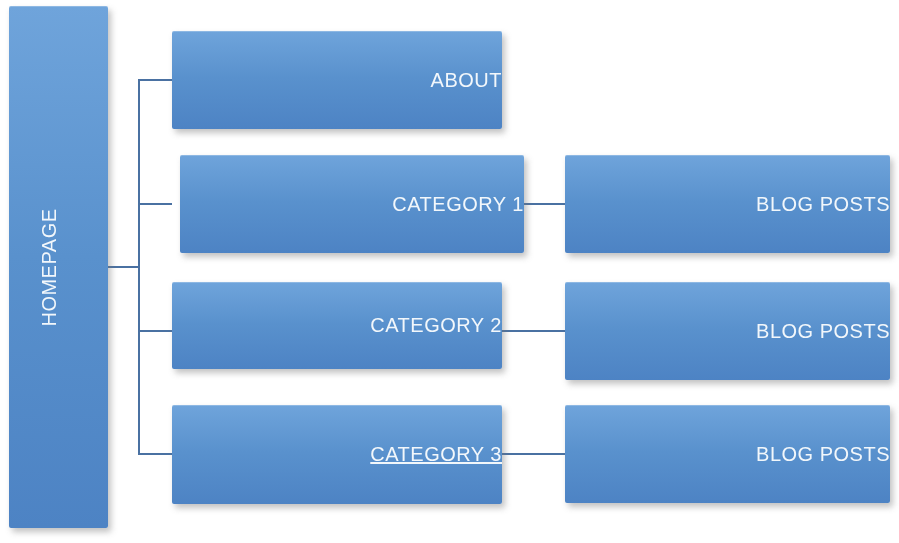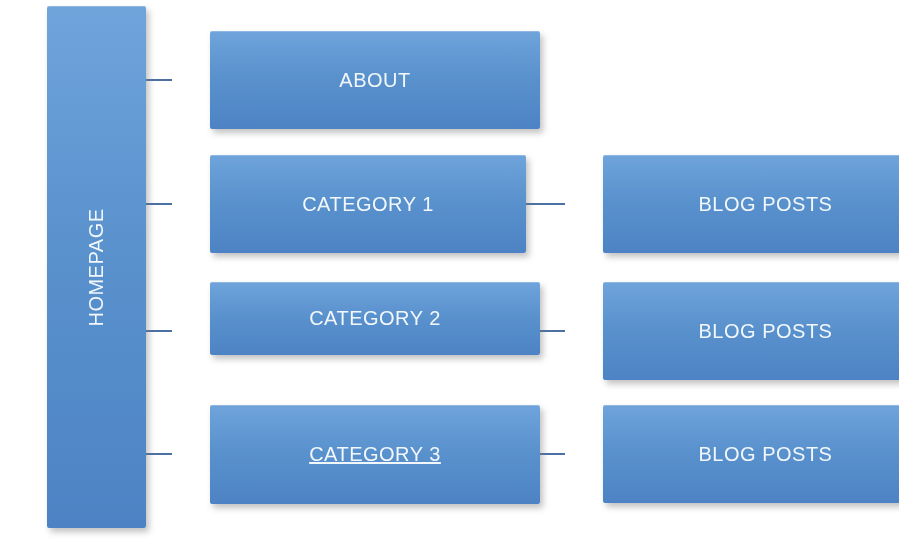--- a/index.html
+++ b/index.html
@@ -12,44 +12,43 @@
     width: 899px;
     height: 543px;
     overflow: hidden;
     background: var(--bg, #ffffff);
     font-family: "Liberation Sans", sans-serif;
   }
   .node {
     position: absolute;
     display: flex;
     align-items: center;
-    justify-content: center;
+    justify-content: flex-end;
     background: linear-gradient(to bottom,
       var(--g-top, #6fa4db) 0%,
       var(--g-mid, #5991cd) 48%,
       var(--g-bot, #4d83c4) 100%);
     border-radius: 2px;
     box-shadow: 3px 4px 6px rgba(120, 120, 120, 0.45),
                 inset 0 1px 0 rgba(255, 255, 255, 0.22);
     color: var(--txt, #f2f7fb);
     font-size: 20px;
     letter-spacing: 0.5px;
     text-align: center;
-    margin-left: 38px;
   }
   .node--homepage {
     left: 9px; top: 6px; width: 99px; height: 522px;
   }
   .node--homepage .vlabel {
     transform: rotate(-90deg);
     white-space: nowrap;
   }
   .node--about    { left: 172px; top: 31px;  width: 330px; height: 98px; }
-  .node--cat1     { left: 172px; top: 155px; width: 316px; height: 98px; }
-  .node--cat2     { left: 172px; top: 282px; width: 330px; height: 73px; }
+  .node--cat1     { left: 180px; top: 155px; width: 344px; height: 98px; }
+  .node--cat2     { left: 172px; top: 282px; width: 330px; height: 87px; }
   .node--cat3     { left: 172px; top: 405px; width: 330px; height: 99px; text-decoration: underline; }
   .node--blog1    { left: 565px; top: 155px; width: 325px; height: 98px; }
   .node--blog2    { left: 565px; top: 282px; width: 325px; height: 98px; }
   .node--blog3    { left: 565px; top: 405px; width: 325px; height: 98px; }
 
   .connector {
     position: absolute;
     background: var(--line, #4a71a2);
   }
   .connector--trunk        { left: 138px; top: 79px;  width: 2px;  height: 376px; }

